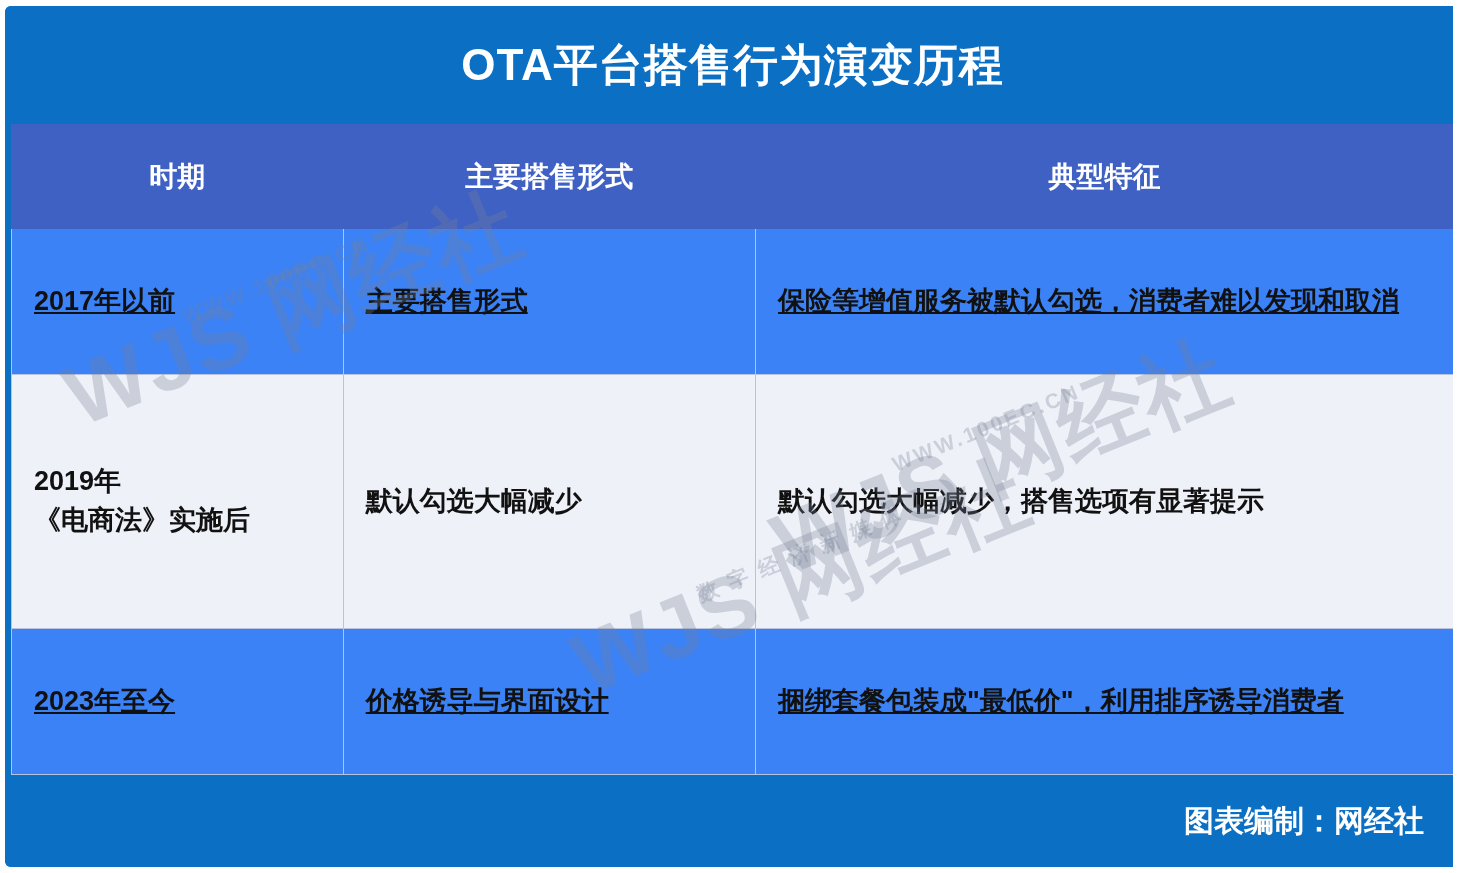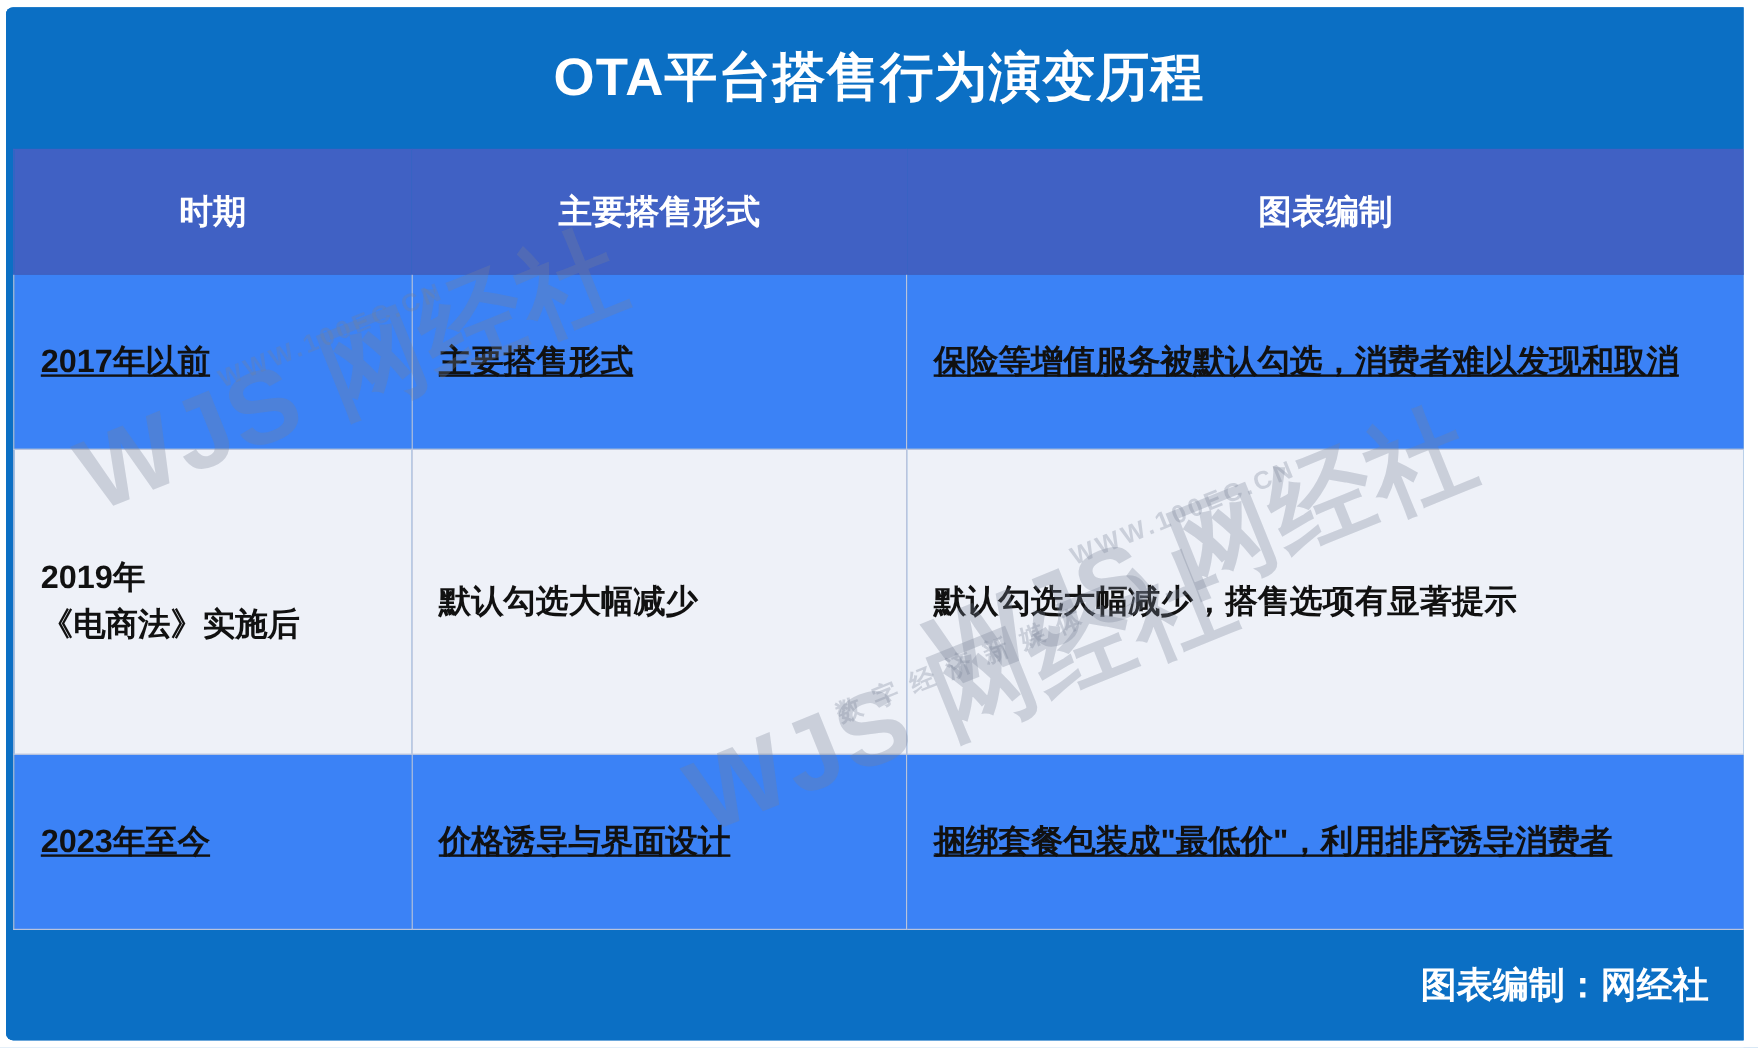--- a/index.html
+++ b/index.html
@@ -163,21 +163,21 @@
       <table class="evo">
         <colgroup>
           <col class="col-period">
           <col class="col-form">
           <col class="col-feature">
         </colgroup>
         <thead>
           <tr>
             <th>时期</th>
             <th>主要搭售形式</th>
-            <th>图表编制</th>
+            <th>典型特征</th>
           </tr>
         </thead>
         <tbody>
           <tr class="row-odd">
             <td class="cell-multiline">2017年以前</td>
             <td>主要搭售形式</td>
             <td>保险等增值服务被默认勾选，消费者难以发现和取消</td>
           </tr>
           <tr class="row-even">
             <td class="cell-multiline">2019年

